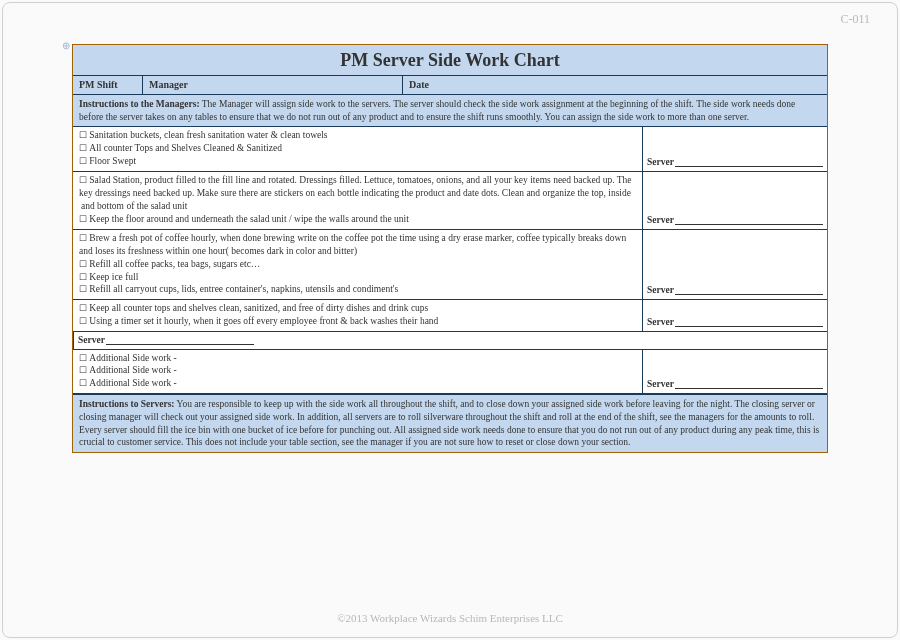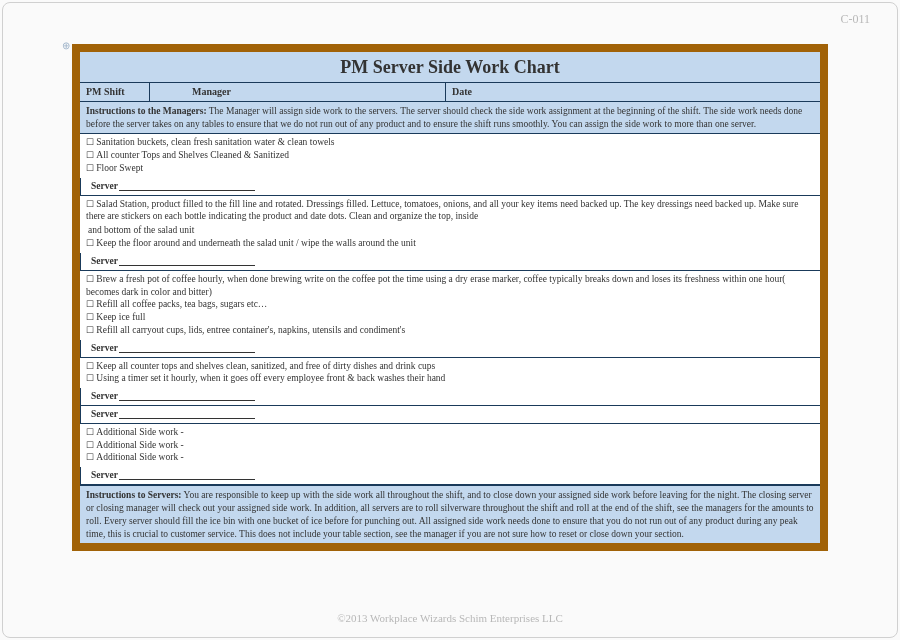--- a/index.html
+++ b/index.html
@@ -27,21 +27,21 @@
       position: absolute;
       top: 40px; left: 62px;
       color: #9db2c8;
       font-size: 10px;
     }
     .chart {
       position: absolute;
       top: 44px;
       left: 72px;
       width: 756px;
-      border: 8px solid #a16207;
+      border: 1px solid #a16207;
       font-size: 9.8px;
       line-height: 1.35;
       background: #fff;
     }
     .title {
       background: #c3d8ee;
       text-align: center;
       font-size: 18px;
       font-weight: bold;
       padding: 3px 0;
@@ -52,54 +52,53 @@
       display: flex;
       background: #c3d8ee;
       border-bottom: 1.5px solid #1a3a5a;
       font-weight: bold;
     }
     .header-cell {
       padding: 2px 6px;
       font-size: 10px;
     }
     .hc-shift { width: 70px; border-right: 1.5px solid #1a3a5a; }
-    .hc-manager { width: 260px; border-right: 1.5px solid #1a3a5a; margin-left: 36px; }
+    .hc-manager { width: 260px; border-right: 1.5px solid #1a3a5a; }
     .hc-date { flex: 1; }
     .instr {
       background: #c3d8ee;
       padding: 3px 6px;
       border-bottom: 1.5px solid #1a3a5a;
       font-size: 9.5px;
       line-height: 1.35;
     }
     .instr b { font-weight: bold; }
     .section {
       display: flex;
       border-bottom: 1px solid #1a3a5a;
-      flex-direction: column;
     }
     .section:last-of-type { border-bottom: none; }
     .tasks {
       flex: 1;
       padding: 2px 6px 3px 6px;
     }
     .task {
       display: block;
       font-size: 9.5px;
       line-height: 1.35;
     }
     .task::before {
       content: "\2610\00a0";
       font-size: 9px;
     }
     .plain { font-size: 9.5px; line-height: 1.35; padding-left: 2px;}
     .server-col {
       width: 185px;
       border-left: 1px solid #1a3a5a;
-      padding: 2px 10px;
+      padding: 2px 4px;
       display: flex;
       align-items: flex-end;
       font-size: 9.5px;
       font-weight: bold;
     }
     .server-col .line {
       flex: 1;
       border-bottom: 1px solid #333;
       margin-left: 1px;
       margin-bottom: 2px;

